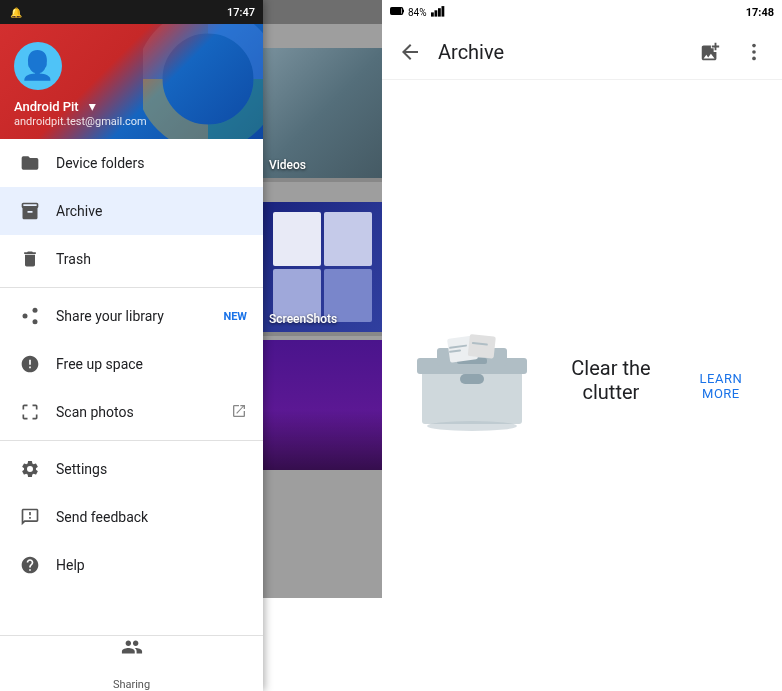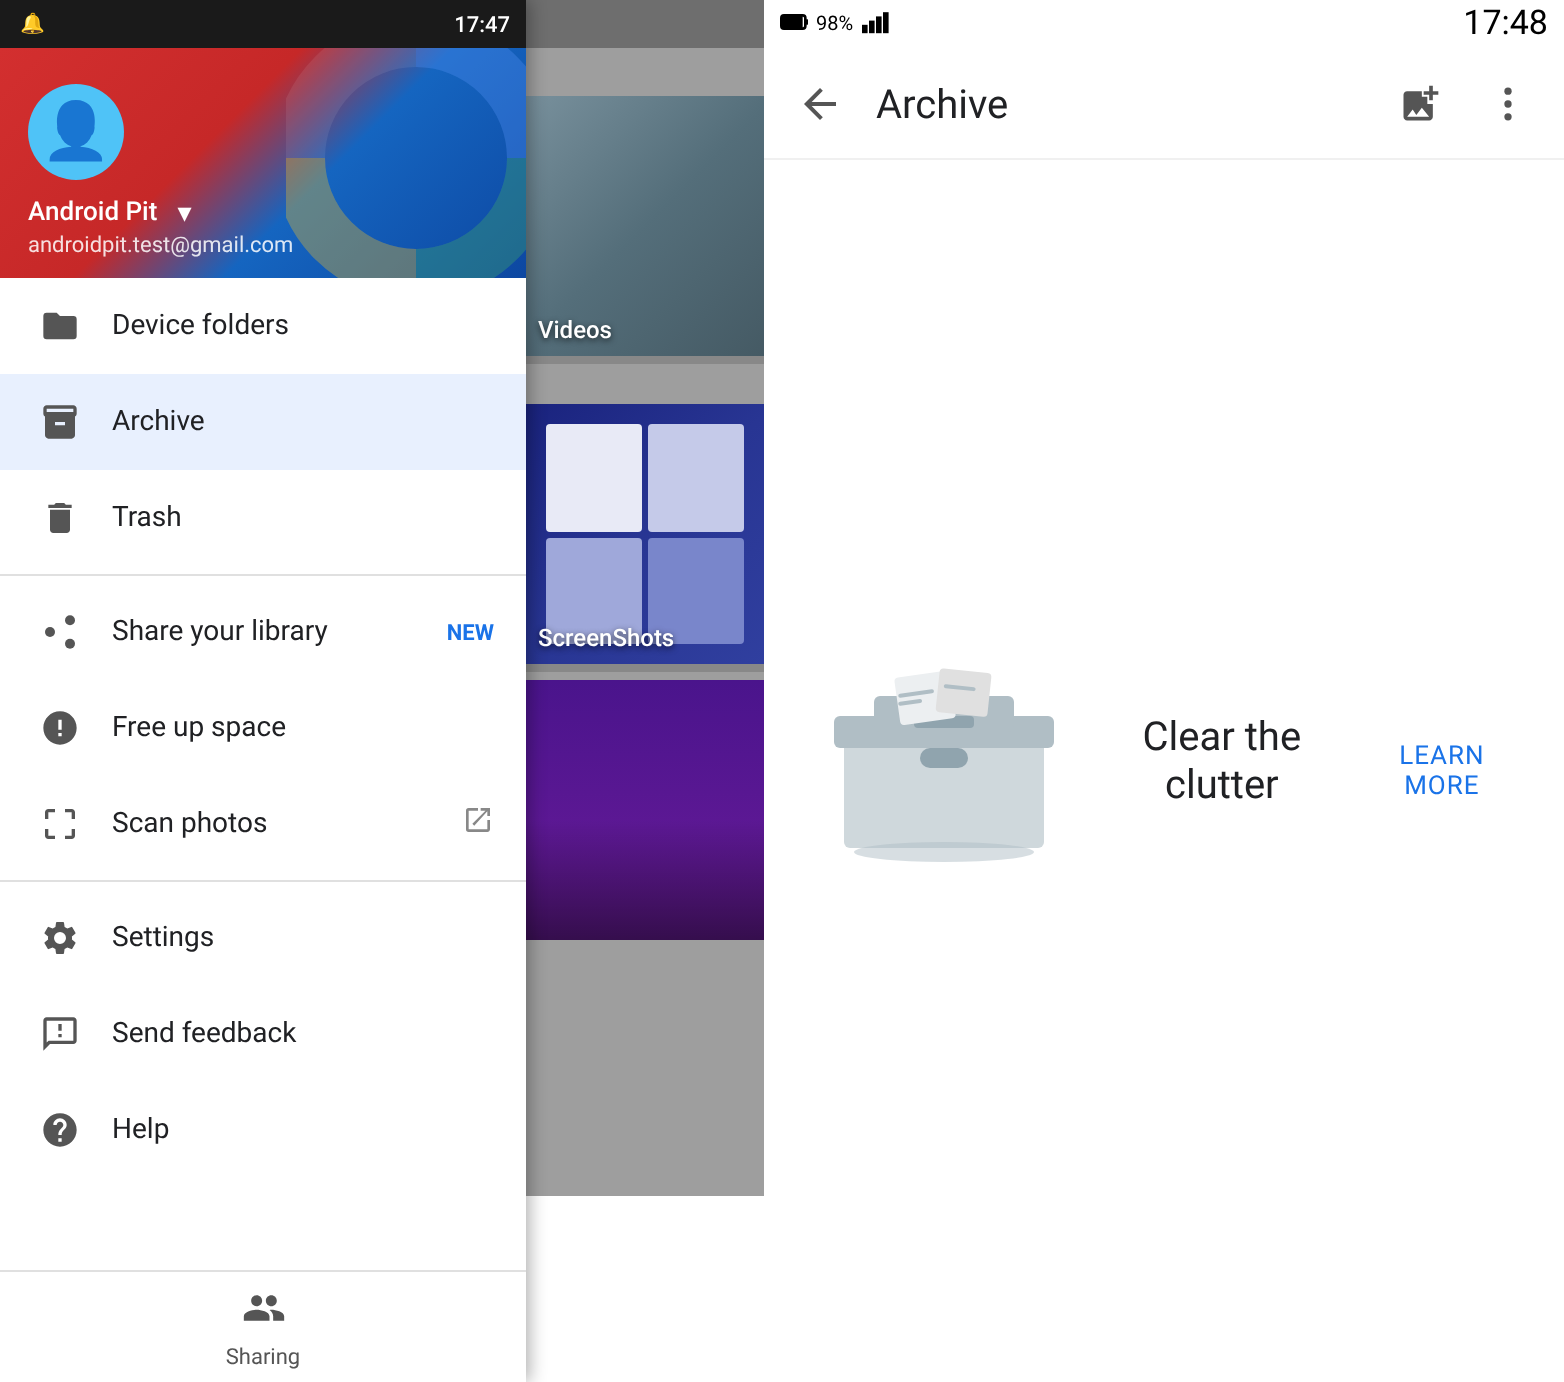--- a/index.html
+++ b/index.html
@@ -157,21 +157,21 @@
       background: #e0e0e0;
       margin: 4px 0;
     }
 
     
     .sharing-bar {
       height: 56px;
       border-top: 1px solid #e0e0e0;
       display: flex;
       align-items: center;
-      justify-content: center;
+      justify-content: space-between;
       flex-direction: column;
       cursor: pointer;
       flex-shrink: 0;
     }
     .sharing-bar-icon {
       font-size: 18px;
       color: #555;
     }
     .sharing-bar-label {
       font-size: 11px;
@@ -238,22 +238,22 @@
     .archive-status-bar {
       height: 24px;
       background: #fff;
       display: flex;
       align-items: center;
       padding: 0 8px;
       flex-shrink: 0;
       border-bottom: none;
     }
     .archive-status-bar .time {
-      font-size: 17px;
-      font-weight: 400;
+      font-size: 11px;
+      font-weight: 700;
       color: #000;
       margin-left: auto;
     }
 
     .archive-toolbar {
       height: 56px;
       display: flex;
       align-items: center;
       padding: 0 8px;
       border-bottom: 1px solid #f0f0f0;
@@ -504,21 +504,21 @@
 <div class="archive-panel">
 
   <div class="archive-status-bar">
     <span style="font-size:10px;color:#000;">
       <svg width="16" height="10" viewBox="0 0 24 12" fill="none" stroke="#000" stroke-width="2">
           <rect x="1" y="1" width="18" height="10" rx="2"></rect>
           <path d="M19 4h2v4h-2z" fill="#000" stroke="none"></path>
           <rect x="2" y="2" width="14" height="8" fill="#000"></rect>
         </svg>
     </span>
-    <span style="font-size:10px;color:#000;margin-left:2px;">98%</span>
+    <span style="font-size:10px;color:#000;margin-left:2px;">84%</span>
     <span style="margin-left:4px;font-size:10px;">
       <svg width="14" height="12" viewBox="0 0 20 16" fill="#000">
           <rect x="0" y="10" width="4" height="6"></rect>
           <rect x="5" y="7" width="4" height="9"></rect>
           <rect x="10" y="4" width="4" height="12"></rect>
           <rect x="15" y="1" width="4" height="15"></rect>
         </svg>
     </span>
     <span class="time">17:48</span>
   </div>

